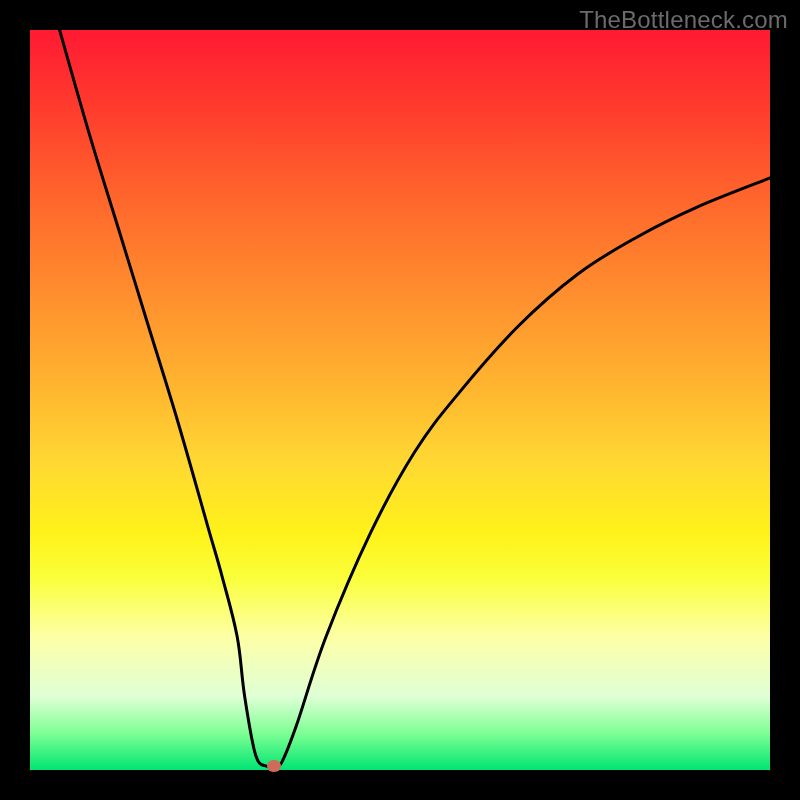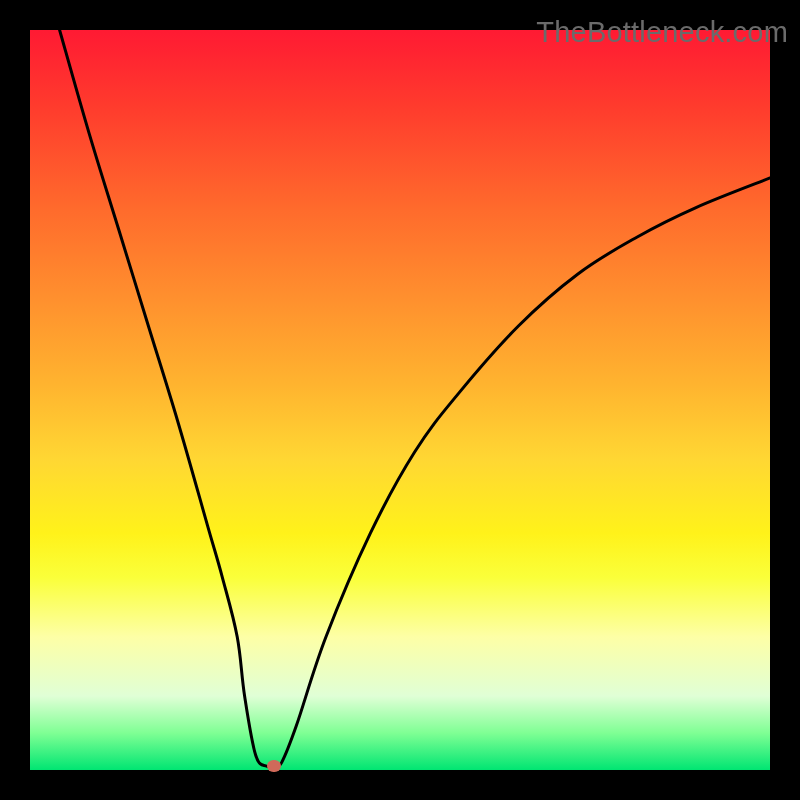--- a/index.html
+++ b/index.html
@@ -34,24 +34,24 @@
       #fff21a 68%,
       #faff3a 74%,
       #fdffa6 82%,
       #e0ffd6 90%,
       #7fff94 95%,
       #00e572 100%
     );
   }
   .watermark {
     position: absolute;
-    top: 16px;
+    top: 6px;
     right: 12px;
     color: #6b6b6b;
-    font-size: 29px;
+    font-size: 24px;
     font-weight: 500;
     letter-spacing: 0.2px;
     z-index: 10;
   }
   svg.curve {
     position: absolute;
     left: 0;
     top: 0;
     width: 740px;
     height: 740px;

